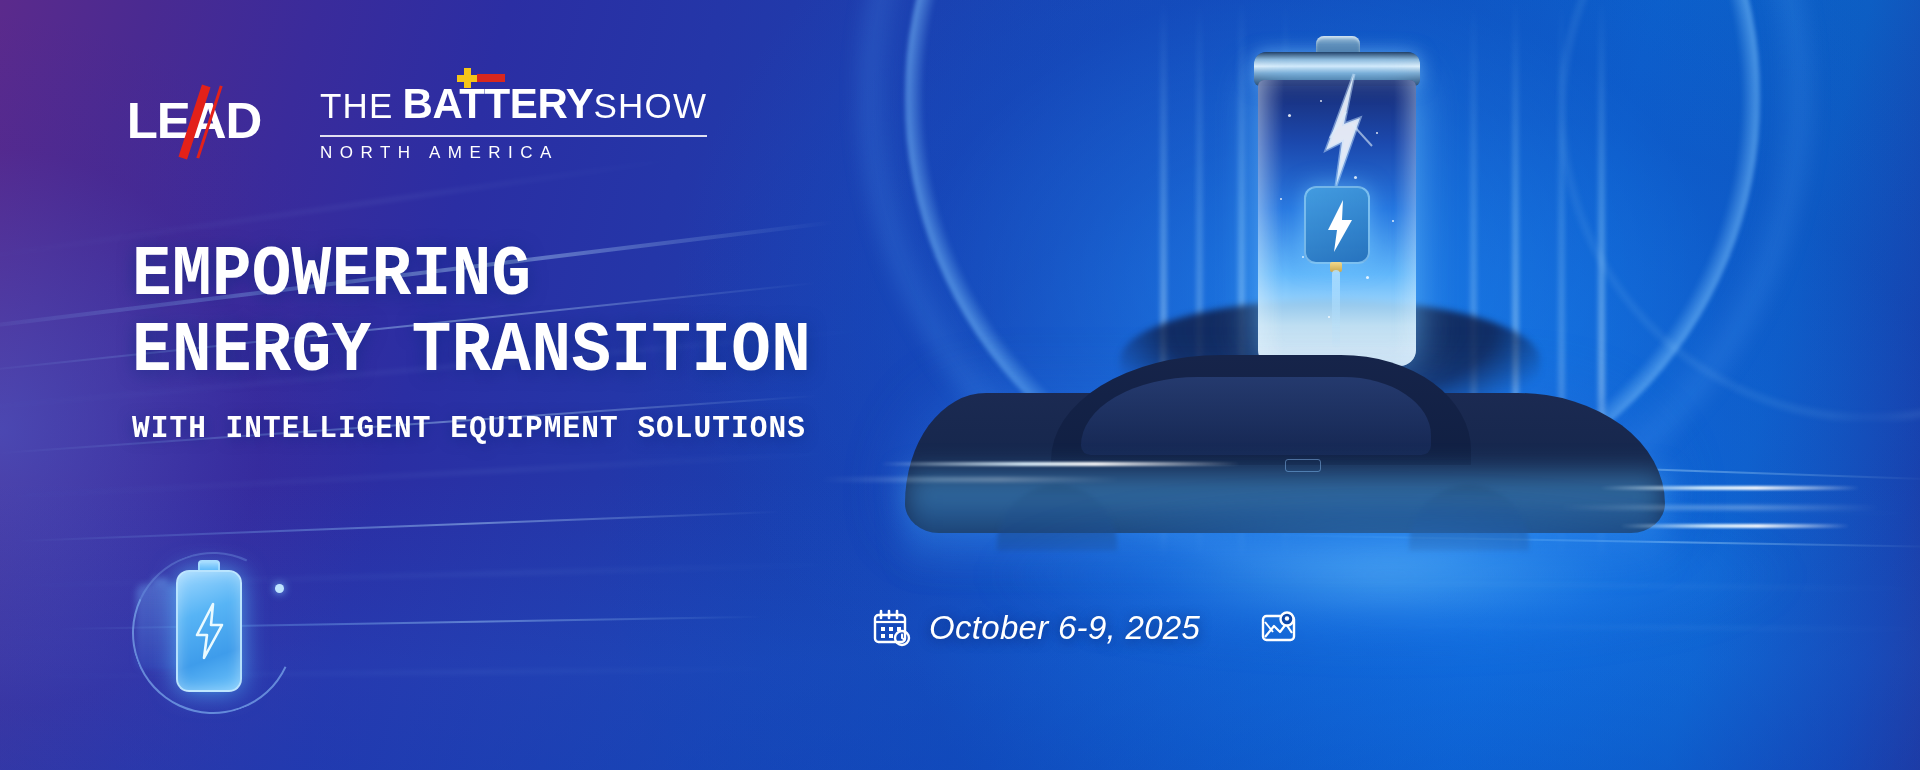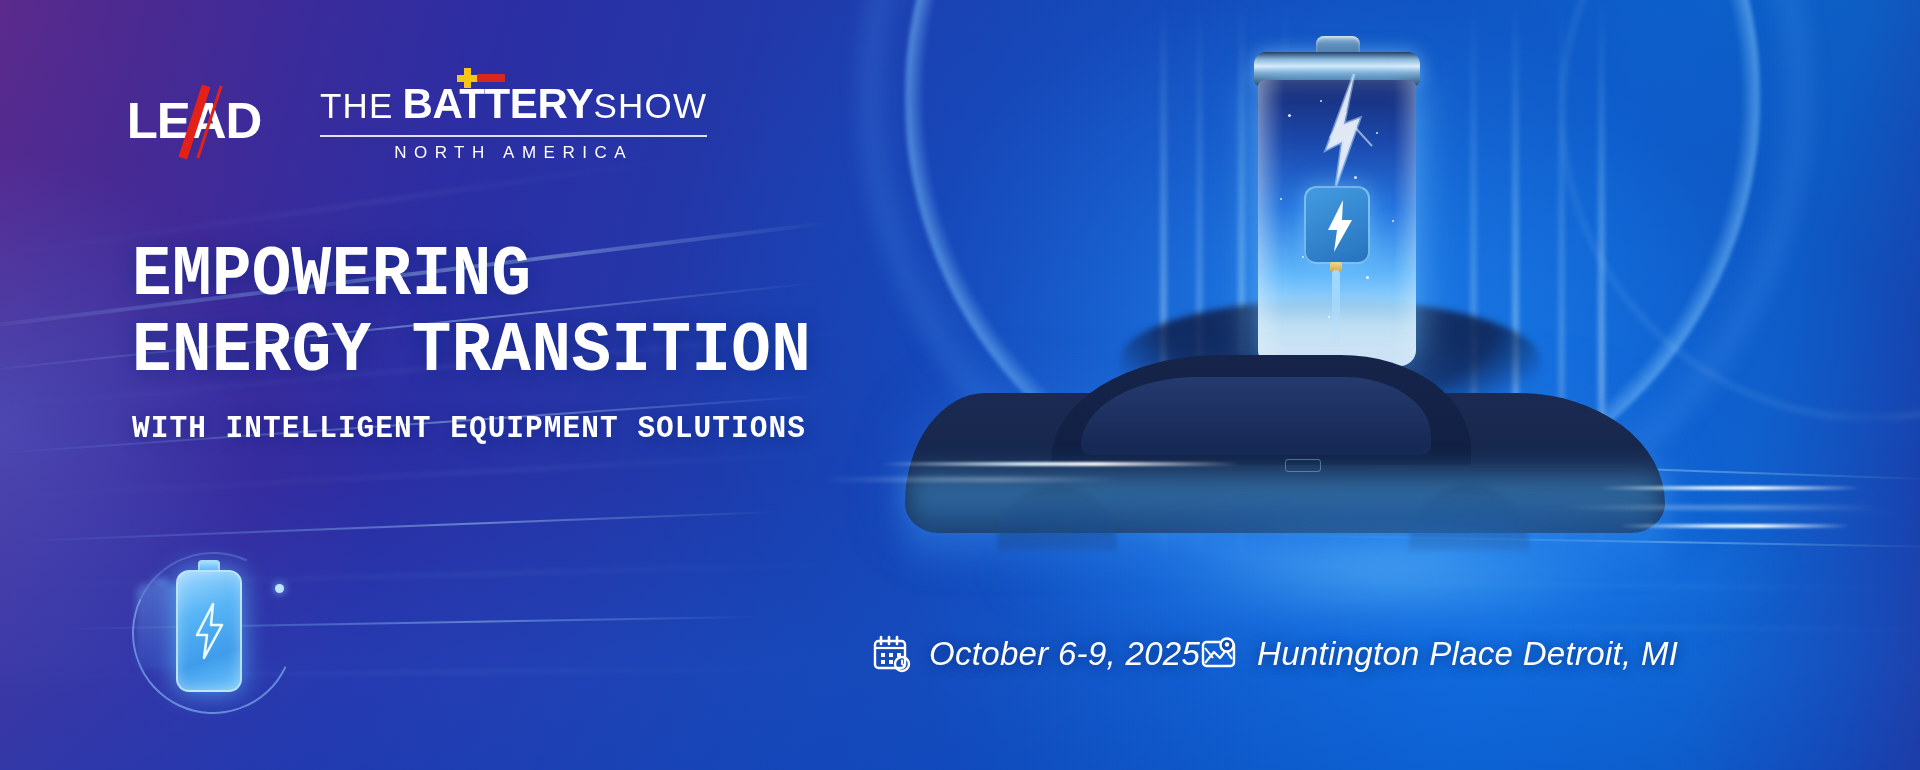--- a/index.html
+++ b/index.html
@@ -90,21 +90,21 @@
   .tbs-row1 { display:flex; align-items:baseline; white-space:nowrap; }
   .tbs-the  { font-size:35px; font-weight:300; color:#fff; letter-spacing:1.2px; }
   .tbs-bat  { position:relative; font-size:42px; font-weight:bold; color:#fff; letter-spacing:-0.4px; margin-left:9px; }
   .tbs-show { font-size:35px; font-weight:300; color:#fff; letter-spacing:1.2px; }
   .tbs-plus { position:absolute; left:54px; top:-12px; width:20px; height:20px; }
   .tbs-plus:before, .tbs-plus:after { content:""; position:absolute; background:#f5c518; }
   .tbs-plus:before { left:7px; top:0; width:7px; height:20px; }
   .tbs-plus:after  { left:0; top:7px; width:20px; height:7px; }
   .tbs-minus { position:absolute; left:74px; top:-6px; width:28px; height:8px; background:#d8271e; }
   .tbs-rule { width:100%; height:2px; background:rgba(255,255,255,0.85); margin:7px 0 6px 0; }
-  .tbs-na { font-size:17px; font-weight:400; color:#fff; letter-spacing:7.5px; text-align:center; }
+  .tbs-na { font-size:17px; font-weight:400; color:#fff; letter-spacing:7.5px; }
 
   
   .headline { position:absolute; left:132px; top:238px; z-index:40;font-family:Liberation Mono, monospace; }
   .hl-line {
     font-size:70px; font-weight:bold; color:#ffffff; line-height:1.08;
     letter-spacing:0.5px; transform:scaleX(0.94); transform-origin:left center;
     text-shadow:0 2px 18px rgba(10,40,120,0.55); white-space:nowrap;
   }
   .subhead {
     margin-top:22px; font-size:31px; font-weight:bold; color:#ffffff;
@@ -146,21 +146,21 @@
     font-size:34px; font-weight:bold; font-style:italic; color:#ffffff;
     letter-spacing:1.6px; transform:scaleX(0.96); transform-origin:left center;
   }
   .booth-no {
     margin-top:6px; font-size:64px; font-weight:bold; font-style:italic; color:#ffffff;
     letter-spacing:0.5px; transform:scaleX(0.97); transform-origin:left center;
     text-shadow:0 3px 20px rgba(10,30,110,0.55);
   }
 
   
-  .inforow { position:absolute; left:872px; top:634px; display:flex; align-items:center; z-index:40; }
+  .inforow { position:absolute; left:872px; top:608px; display:flex; align-items:center; gap:60px; z-index:40; }
   .info-item { display:flex; align-items:center; gap:17px; }
   .info-text { font-size:33px; font-style:italic; font-weight:400; color:#ffffff; letter-spacing:0.3px; white-space:nowrap;
     text-shadow:0 2px 12px rgba(5,25,90,0.6); }
 
   
   .hero { position:absolute; left:0; top:0; width:1920px; height:770px; pointer-events:none; z-index:20; }
 
   .cyl-wrap { position:absolute; left:1254px; top:36px; width:166px; height:330px; }
   .cyl-nub {
     position:absolute; left:62px; top:0; width:44px; height:20px; border-radius:8px 8px 3px 3px;
@@ -407,17 +407,16 @@
     </div>
 
     <div class="info-item">
       <svg width="40" height="40" viewBox="0 0 40 40">
         <rect x="3" y="8" width="31" height="24" rx="3.5" fill="none" stroke="#ffffff" stroke-width="2.4"></rect>
         <path d="M5 29 L14 18 L20 24 L26 16 L32 25" fill="none" stroke="#ffffff" stroke-width="2.2" stroke-linejoin="round"></path>
         <path d="M5 14 L13 24" stroke="#ffffff" stroke-width="2" fill="none"></path>
         <circle cx="27" cy="11" r="6.5" fill="#0d47a8" stroke="#ffffff" stroke-width="2.4"></circle>
         <circle cx="27" cy="10.5" r="2.2" fill="#ffffff"></circle>
       </svg>
-      <span class="info-text">Huntington Place Detroit, MI</span>
     </div>
   </div>
 
 </div>
 
 </body></html>

